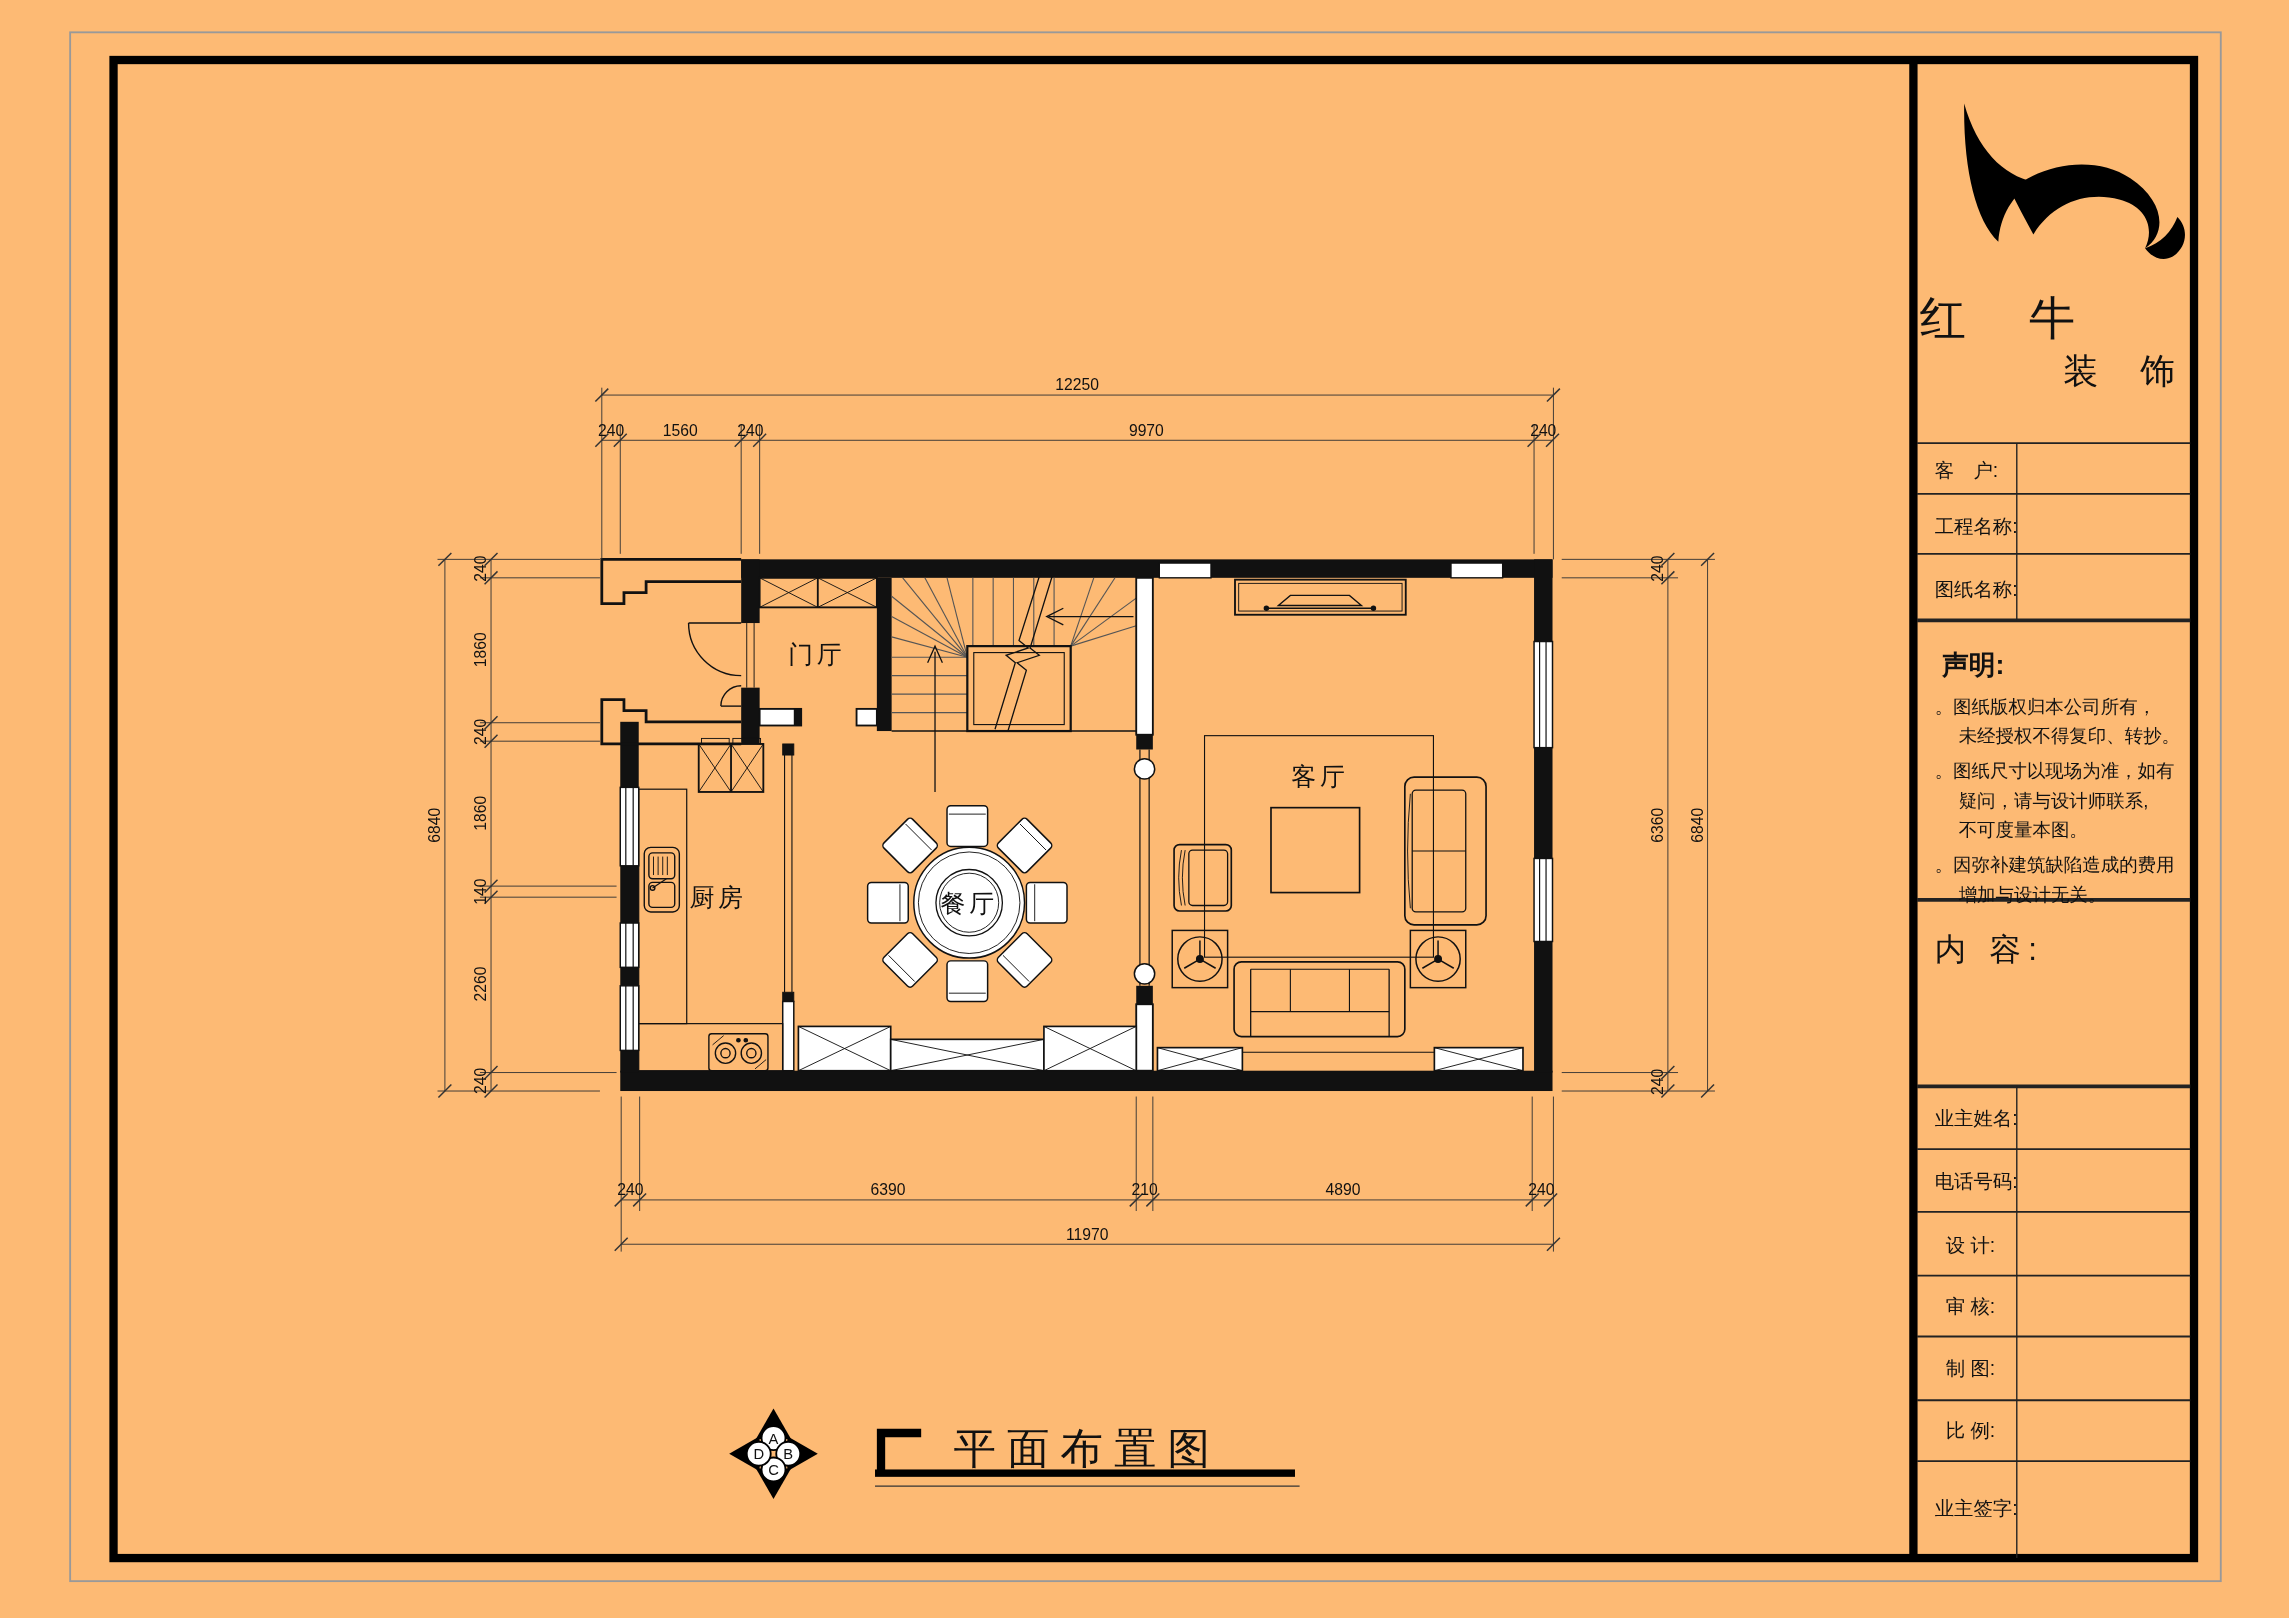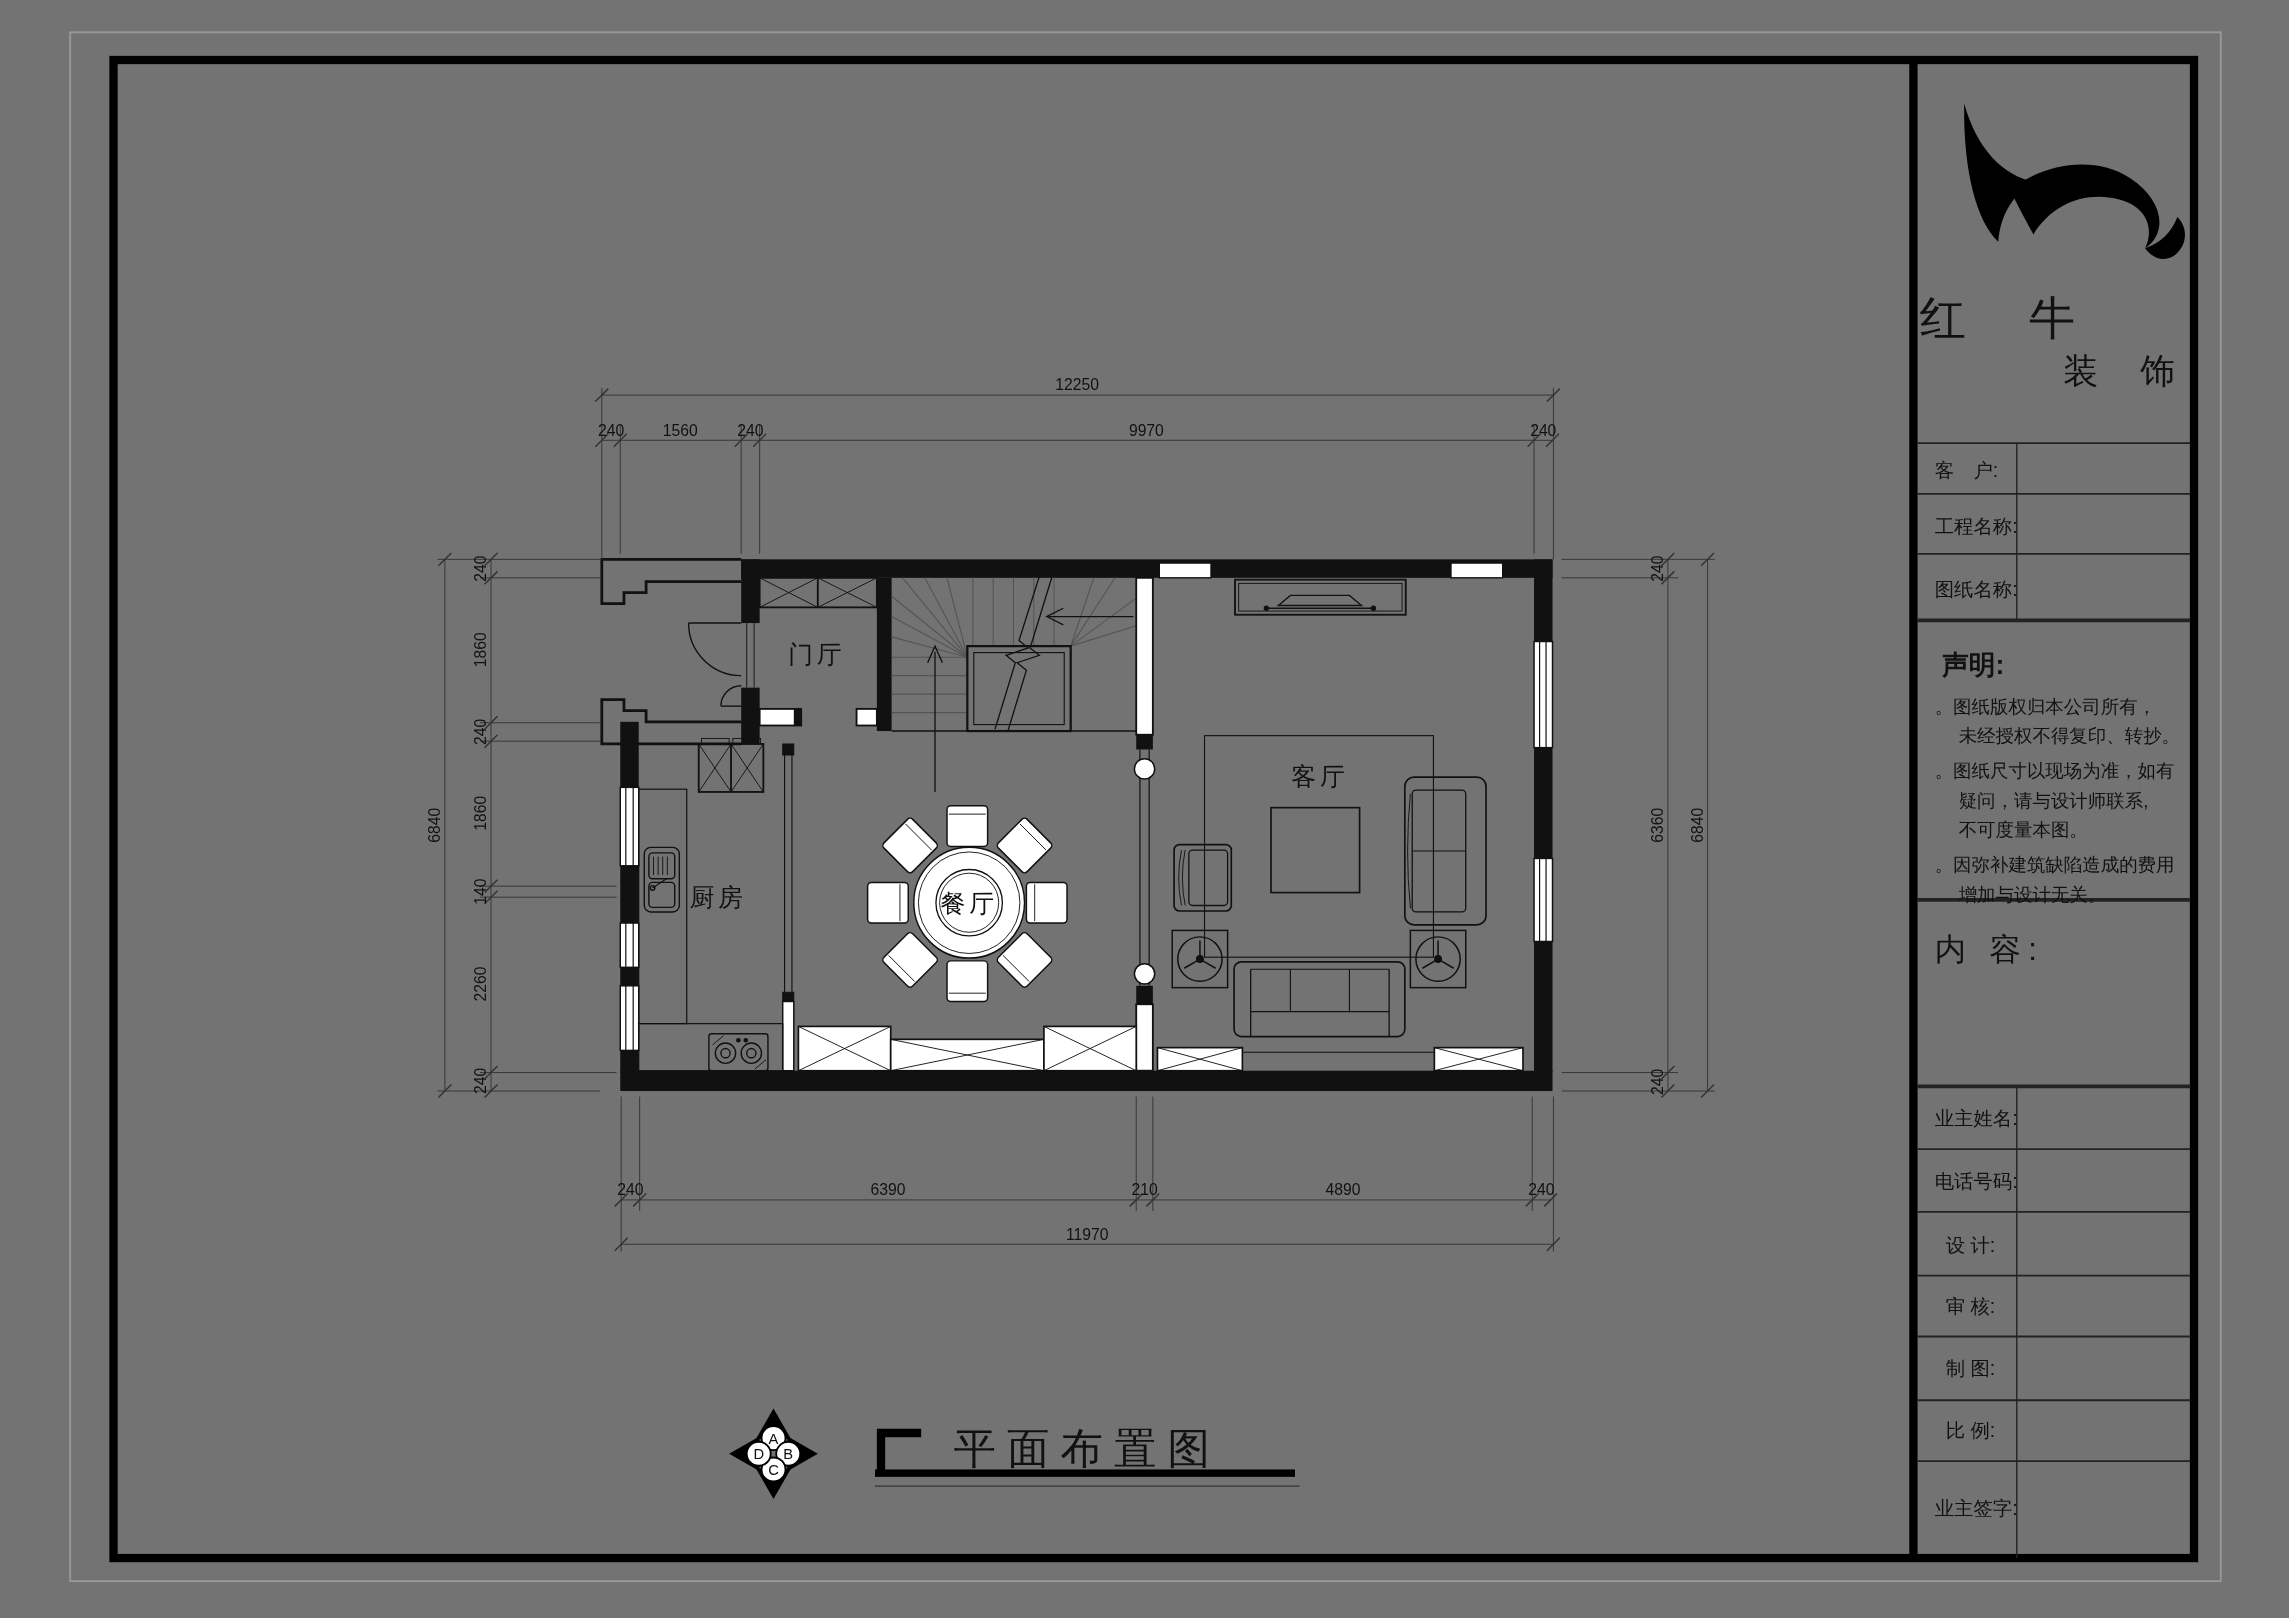--- a/index.html
+++ b/index.html
@@ -1,16 +1,16 @@
 <!DOCTYPE html>
 <html style="font-size:14.8px"><head>
 <meta charset="utf-8">
 <style>
   html,body{margin:0;padding:0;background:#fff;}
-  .page{position:relative;width:2290px;height:1619px;background:#737373;overflow:hidden;
+  .page{position:relative;width:2290px;height:1619px;background:#fdba74;overflow:hidden;
         font-family:"Liberation Sans",sans-serif;}
   svg{position:absolute;left:0;top:0;}
   svg text{fill:#111;}
   .dimtxt{font-size:17px;font-family:"Liberation Sans",sans-serif;}
   .roomtxt{font-size:27px;letter-spacing:4px;font-family:"Liberation Serif",serif;}
   .tbl{font-size:21px;font-family:"Liberation Sans",sans-serif;}
   .tbl-big{font-size:34px;letter-spacing:8px;font-family:"Liberation Sans",sans-serif;}
   .stmt{font-size:20px;font-family:"Liberation Sans",sans-serif;}
   .logo1{font-size:50px;letter-spacing:28px;font-family:"Liberation Serif",serif;}
   .logo2{font-size:38px;letter-spacing:18px;font-family:"Liberation Serif",serif;}

